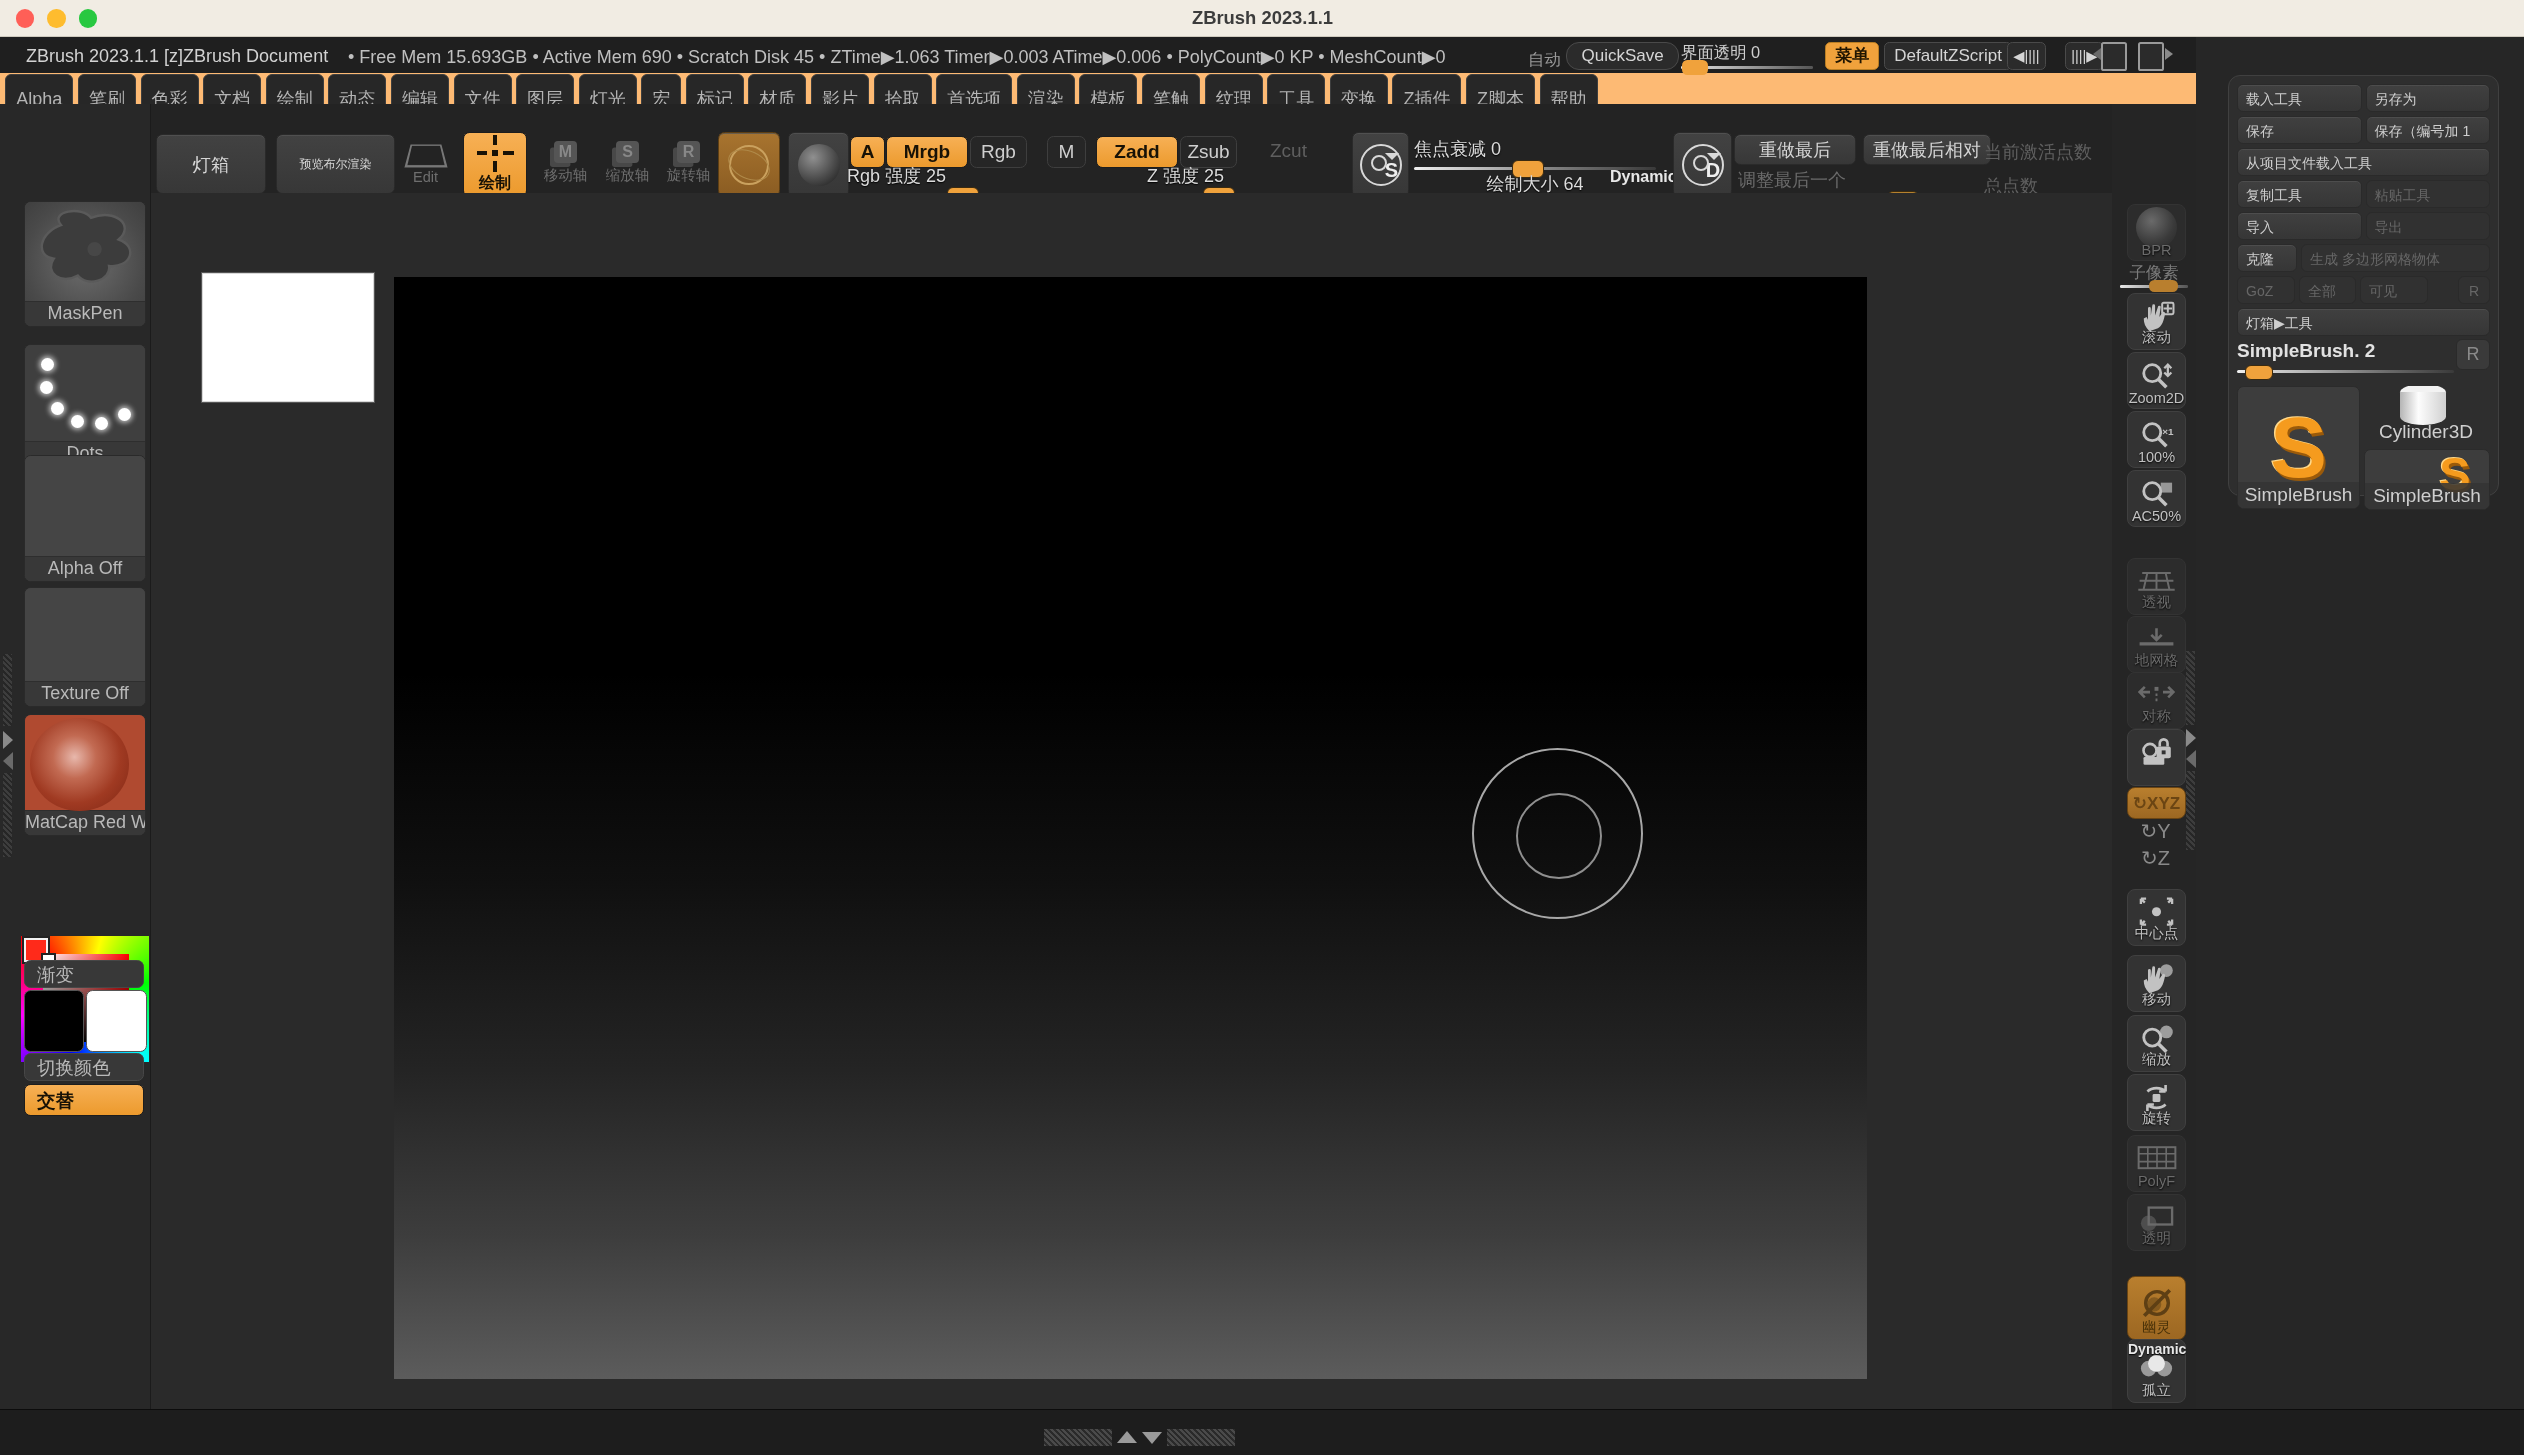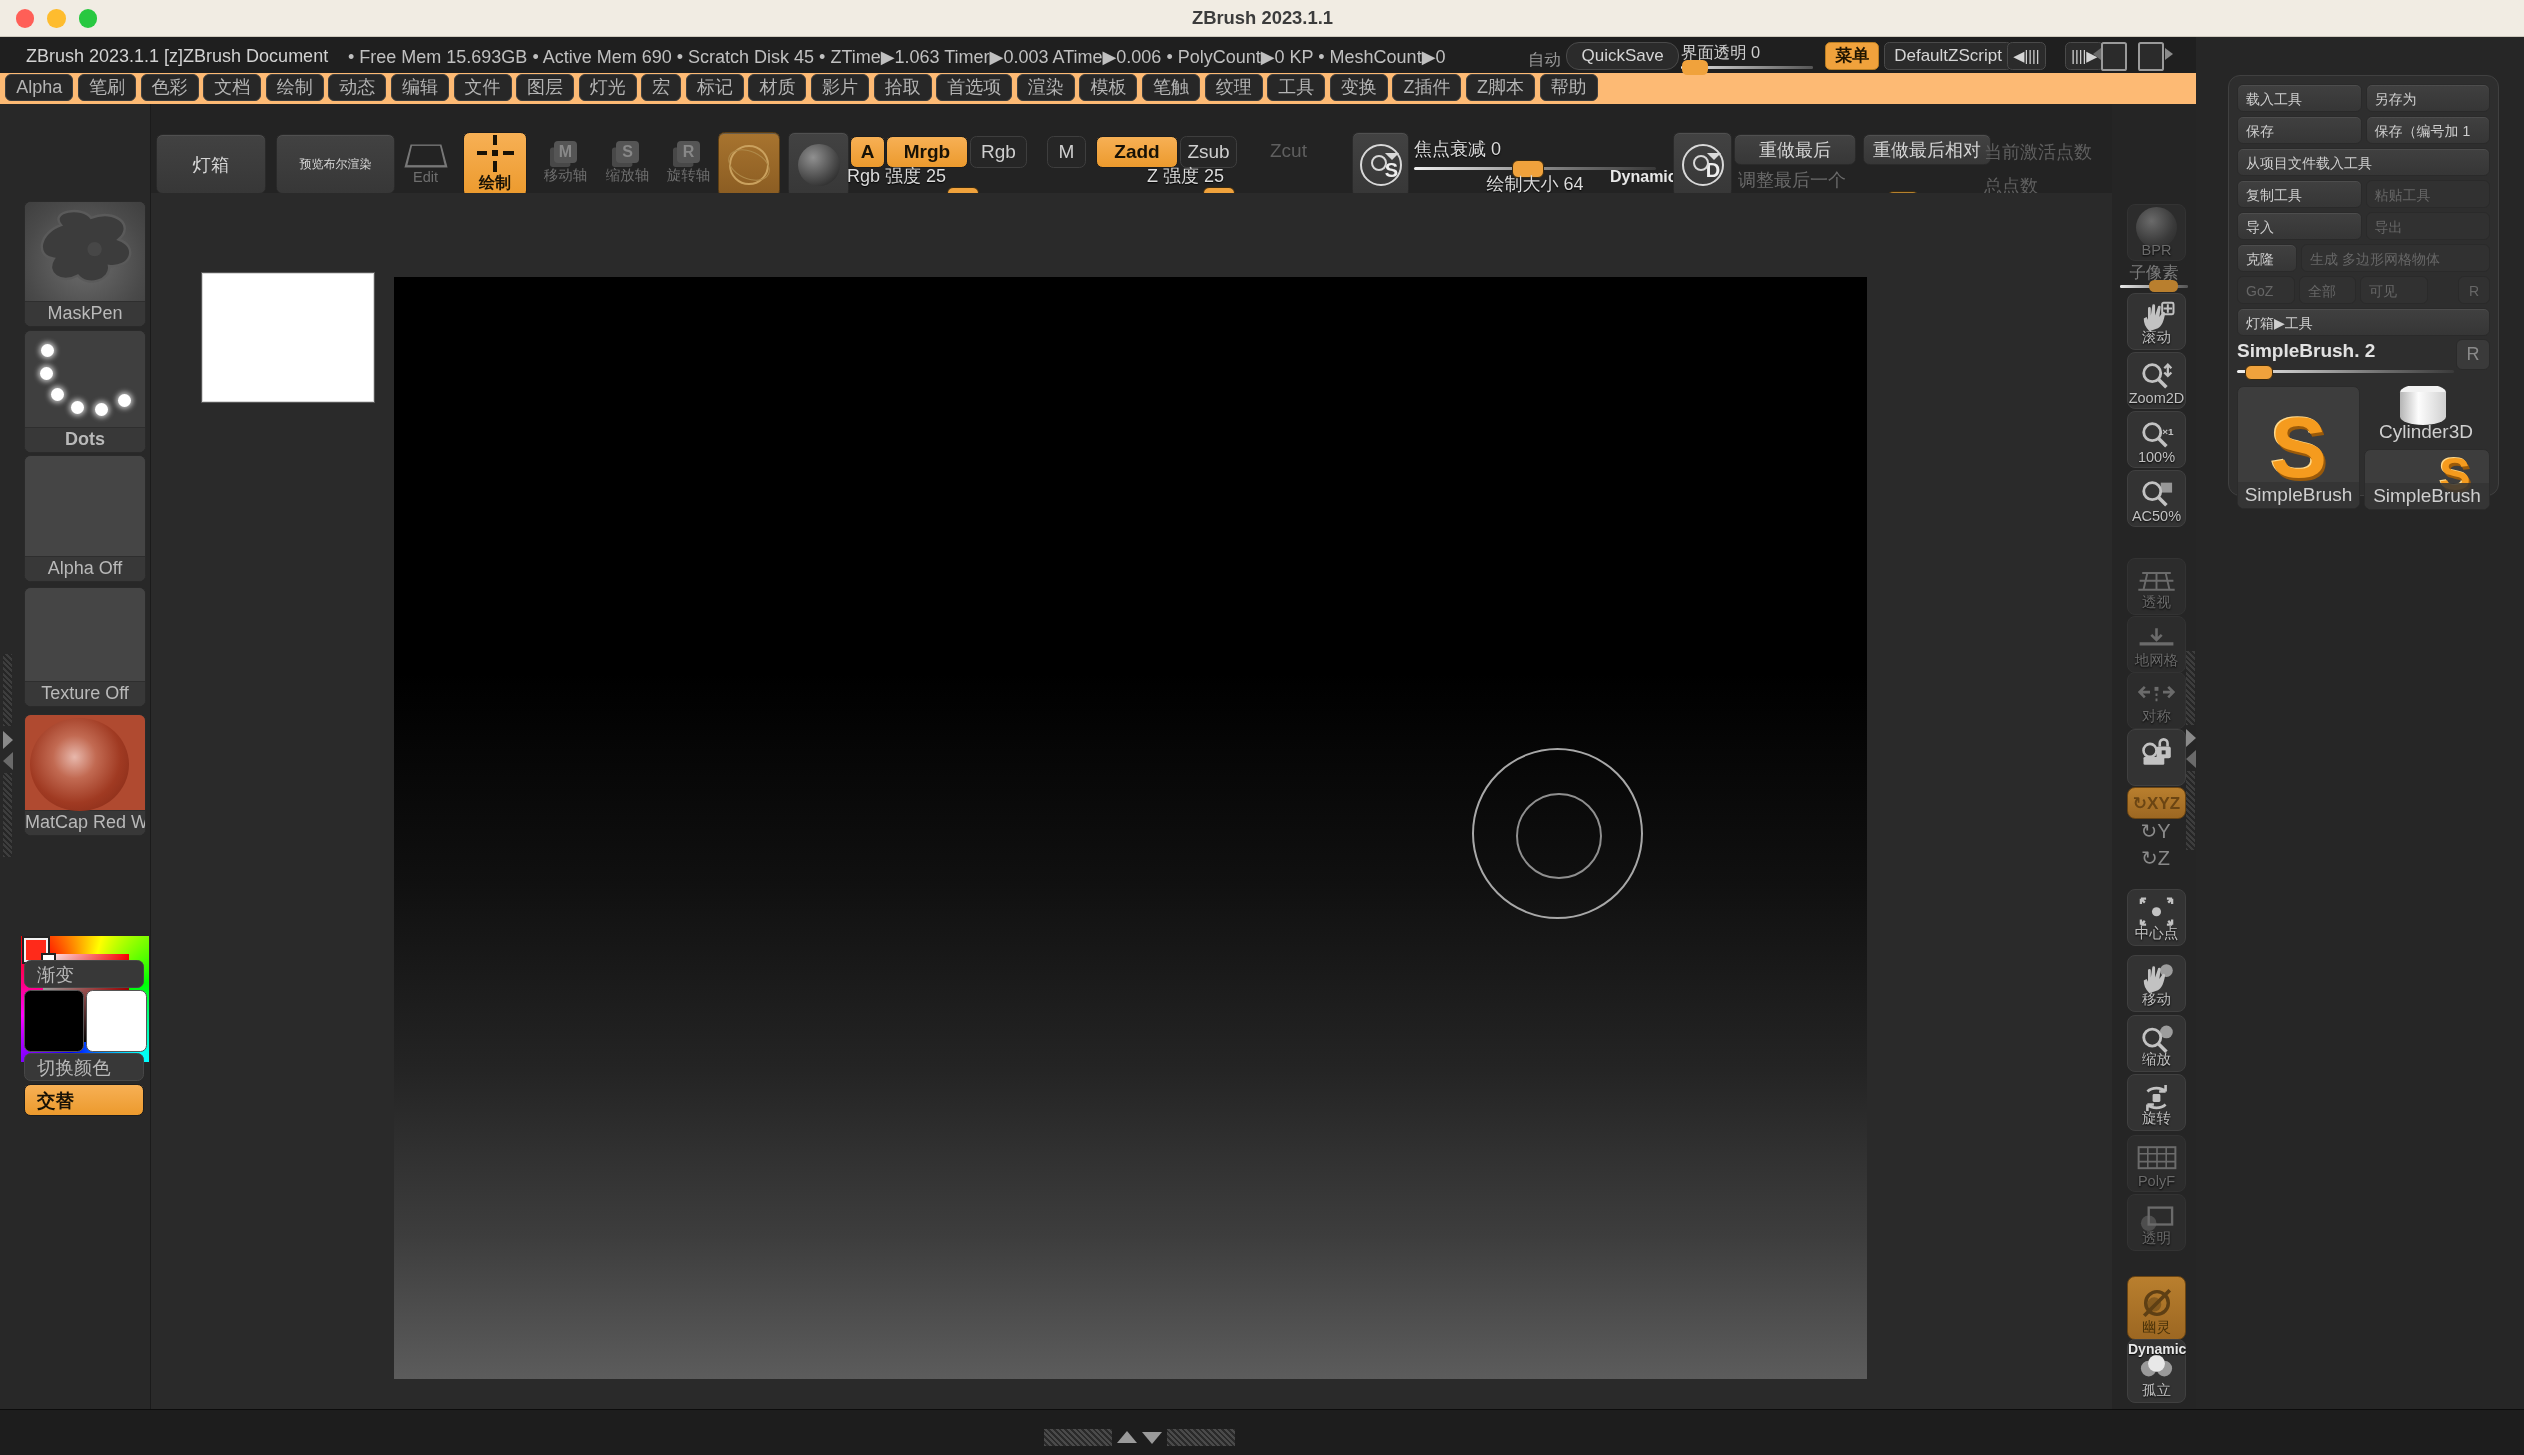--- a/index.html
+++ b/index.html
@@ -20,21 +20,21 @@
   .sb-btn.square{border-radius:5.3px;}
   .sb-btn.orange{background:#f0a23c;border-color:#b97e23;color:#201500;font-weight:bold;}
   .mini-track{position:absolute;height:2.6px;background:linear-gradient(90deg,#e8e8e8,#555);border-radius:1.3px;}
   .mini-handle{position:absolute;width:26px;height:14.5px;background:#f0a23c;border-radius:5.3px;top:-6px;}
   .wrench-icon{position:absolute;width:29px;height:29px;}
   .reset-icon{position:absolute;font-size:24px;color:#dadada;}
   .doc-ico{position:absolute;width:22.4px;height:25px;border:2px solid #9a9a9a;border-radius:2.6px;background:#2b2b2b;}
   .tri{width:0;height:0;display:inline-block;}
   
   #menubar{position:absolute;left:5.3px;top:74px;height:29px;display:flex;gap:4.6px;}
-  .menu-btn{height:25px;line-height:25px;padding:0 10px;font-size:18px;color:#b4b4b4;background:#272727;
+  .menu-btn{height:25px;line-height:25px;padding:12px 10px;font-size:18px;color:#b4b4b4;background:#272727;
             border:1.3px solid #3e3e3e;border-radius:6px;white-space:nowrap;}
   
   .shelf{position:absolute;left:0;top:104px;width:2219px;height:89px;background:#232323;}
   .shelf-btn{position:absolute;background:linear-gradient(#424242,#373737);border:1.3px solid #2a2a2a;border-radius:6.6px;
              color:#d6d6d6;font-size:18.4px;display:flex;align-items:center;justify-content:center;box-shadow:inset 0 0.7px 0 #555;}
   .shelf-btn.orange{background:linear-gradient(#f7b055,#ec9a2d);color:#181206;border-color:#1d1d1d;font-weight:bold;box-shadow:none;}
   .shelf-btn.brown{background:linear-gradient(#a8742f,#8a5c22);border-color:#5e3f14;}
   .ghost-btn{position:absolute;display:flex;flex-direction:column;align-items:center;justify-content:center;color:#6e6e6e;font-size:14.5px;gap:2.6px;background:none;border:none;}
   .axis-sq{width:22.4px;height:22.4px;border-radius:4px;background:#555;color:#888;font-size:16px;font-weight:bold;
            display:flex;align-items:center;justify-content:center;box-shadow:-5.3px 5.3px 0 -1.3px #484848;}
@@ -302,21 +302,21 @@
   <div class="left-tray">
     <div class="tile" style="top:97px;">
       <div class="thumb" style="height:99px;background:radial-gradient(circle at 50% 60%,#6e6e6e,#4a4a4a 70%,#3f3f3f);">
         <svg viewBox="0 0 100 80" style="width:100%;height:100%;">
           <path d="M30 18 C20 6 48 2 55 12 C75 4 92 18 78 30 C95 36 88 54 70 52 C72 64 52 70 44 60 C30 68 16 58 24 46 C8 44 12 24 30 18 Z" fill="#3c3c3c" stroke="#5a5a5a" stroke-width="2"></path>
           <circle cx="58" cy="38" r="6" fill="#474747"></circle>
         </svg>
       </div>
       <div class="tlabel">MaskPen</div>
     </div>
-    <div class="tile" style="top:226px;font-weight:bold;">
+    <div class="tile" style="top:240px;">
       <div class="thumb" style="height:96px;background:#3f3f3f;">
         <span class="dot" style="left:16px;top:13px;"></span>
         <span class="dot" style="left:15px;top:36px;"></span>
         <span class="dot" style="left:26px;top:57px;"></span>
         <span class="dot" style="left:46px;top:70px;"></span>
         <span class="dot" style="left:70px;top:72px;"></span>
         <span class="dot" style="left:93px;top:63px;"></span>
       </div>
       <div class="tlabel">Dots</div>
     </div>

